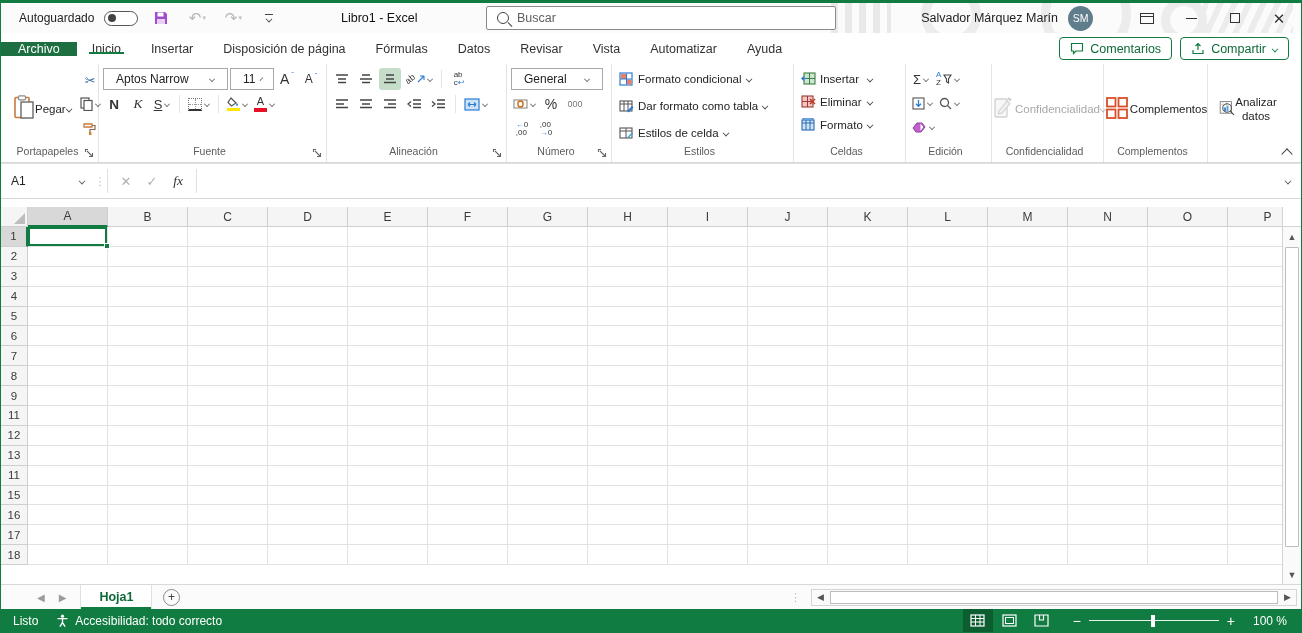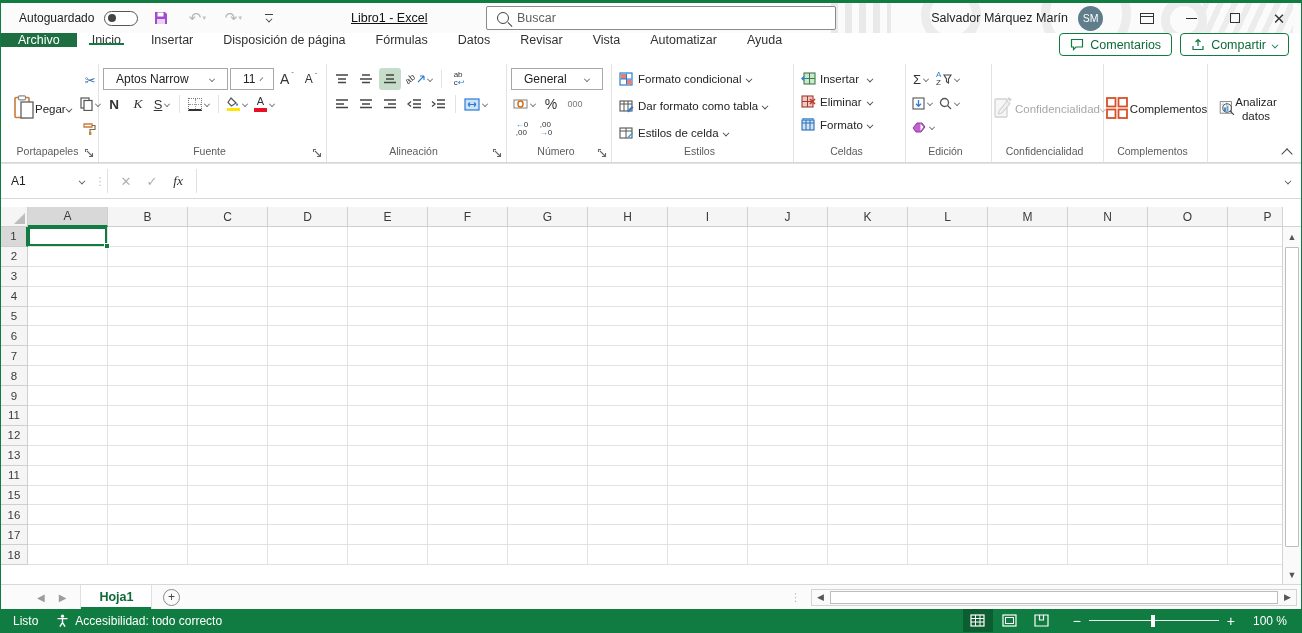--- a/index.html
+++ b/index.html
@@ -25,40 +25,40 @@
   .tb-left{ display:flex; align-items:center; gap:10px; padding-left:18px; z-index:1;}
   .autosave-label{ font-size:12px; color:#222;}
   .toggle{ width:34px; height:15px; border:1px solid #555; border-radius:8px; background:#fff; position:relative; cursor:pointer;}
   .toggle .dot{ position:absolute; left:3px; top:2.5px; width:8px; height:8px; background:#444; border-radius:50%;}
   .qat-btn{ width:26px; height:24px; display:flex; align-items:center; justify-content:center; border-radius:3px;}
   .undo,.redo{ color:#b5b5b5; font-size:15px;}
   .tiny-chev{ font-size:7px; color:#c0c0c0; margin-left:1px;}
   .qat-more{ display:flex; flex-direction:column; align-items:center; }
   .qat-more .bar{ width:8px; border-top:1.2px solid #444; margin-bottom:1px;}
   .chev-down{ width:6px; height:6px; border-right:1.3px solid #444; border-bottom:1.3px solid #444; transform:rotate(45deg) scale(.8);}
-  .tb-title{ position:absolute; left:350px; top:0; height:30px; display:flex; align-items:center; font-size:12.5px; color:#111; z-index:1;text-decoration:underline;}
+  .tb-title{ position:absolute; left:340px; top:0; height:30px; display:flex; align-items:center; font-size:12.5px; color:#111; z-index:1;}
   .searchbox{ position:absolute; left:485px; top:3px; width:350px; height:24px; background:#fff;
     border:1px solid #8a8a8a; border-radius:2px; display:flex; align-items:center; gap:8px; padding:0 10px; z-index:1;}
   .search-glyph{ width:12px; height:12px; border:1.5px solid #444; border-radius:50%; position:relative; flex-shrink:0;}
   .search-glyph::after{ content:""; position:absolute; width:6px; border-top:1.5px solid #444; transform:rotate(45deg); left:9px; top:11px;}
   .search-ph{ font-size:12.5px; color:#5f5f5f;}
   .tb-right{ margin-left:auto; display:flex; align-items:center; z-index:1; height:30px;}
   .user-name{ font-size:12.5px; color:#222; margin-right:10px;}
   .avatar{ width:25px; height:25px; border-radius:50%; background:#5f7d8a; color:#fff; font-size:10.5px;
-    display:flex; align-items:center; justify-content:center; margin-right:22px;}
+    display:flex; align-items:center; justify-content:center; margin-right:32px;}
   .wbtn{ width:44px; height:30px; display:flex; align-items:center; justify-content:center; color:#333;}
   .ribbonopt-glyph{ width:14px; height:11px; border:1.2px solid #333; position:relative; display:flex; align-items:flex-end; justify-content:center;}
   .ribbonopt-glyph::before{ content:""; position:absolute; top:2.5px; left:0; right:0; border-top:1.2px solid #333;}
   .min-glyph{ width:11px; border-top:1.3px solid #333;}
   .max-glyph{ width:10px; height:10px; border:1.3px solid #333;}
   .close-glyph{ font-size:15px; line-height:1; color:#333;}
   .save-svg{ display:block; }
 
   
-  .tabsrow{ height:31px; background:#fff; display:flex; align-items:flex-start; flex-shrink:0; position:relative;gap:27px;}
+  .tabsrow{ height:31px; background:#fff; display:flex; align-items:center; flex-shrink:0; position:relative;gap:27px;}
   .tabs-left{ display:flex; align-items:stretch;}
   .rtab{ padding:0 15px; display:flex; align-items:center; font-size:12.5px; color:#323130; cursor:pointer; position:relative;}
   .rtab-file{ background:#1d6f42; color:#fff; padding:0 17px;}
   .rtab-active{ font-weight:400; }
   .rtab-active::after{ content:""; position:absolute; left:12px; right:12px; bottom:2px; border-bottom:2.6px solid #107C41;}
   .tabs-right{ margin-left:auto; display:flex; align-items:center; gap:8px; padding-right:12px;}
   .pill-btn{ border:1px solid #107C41; color:#0e6a38; border-radius:4px; height:23px; display:flex; align-items:center;
     gap:6px; padding:0 10px; font-size:12.5px; background:#fff; cursor:pointer;}
   .pill-btn svg{ display:block;}
 

